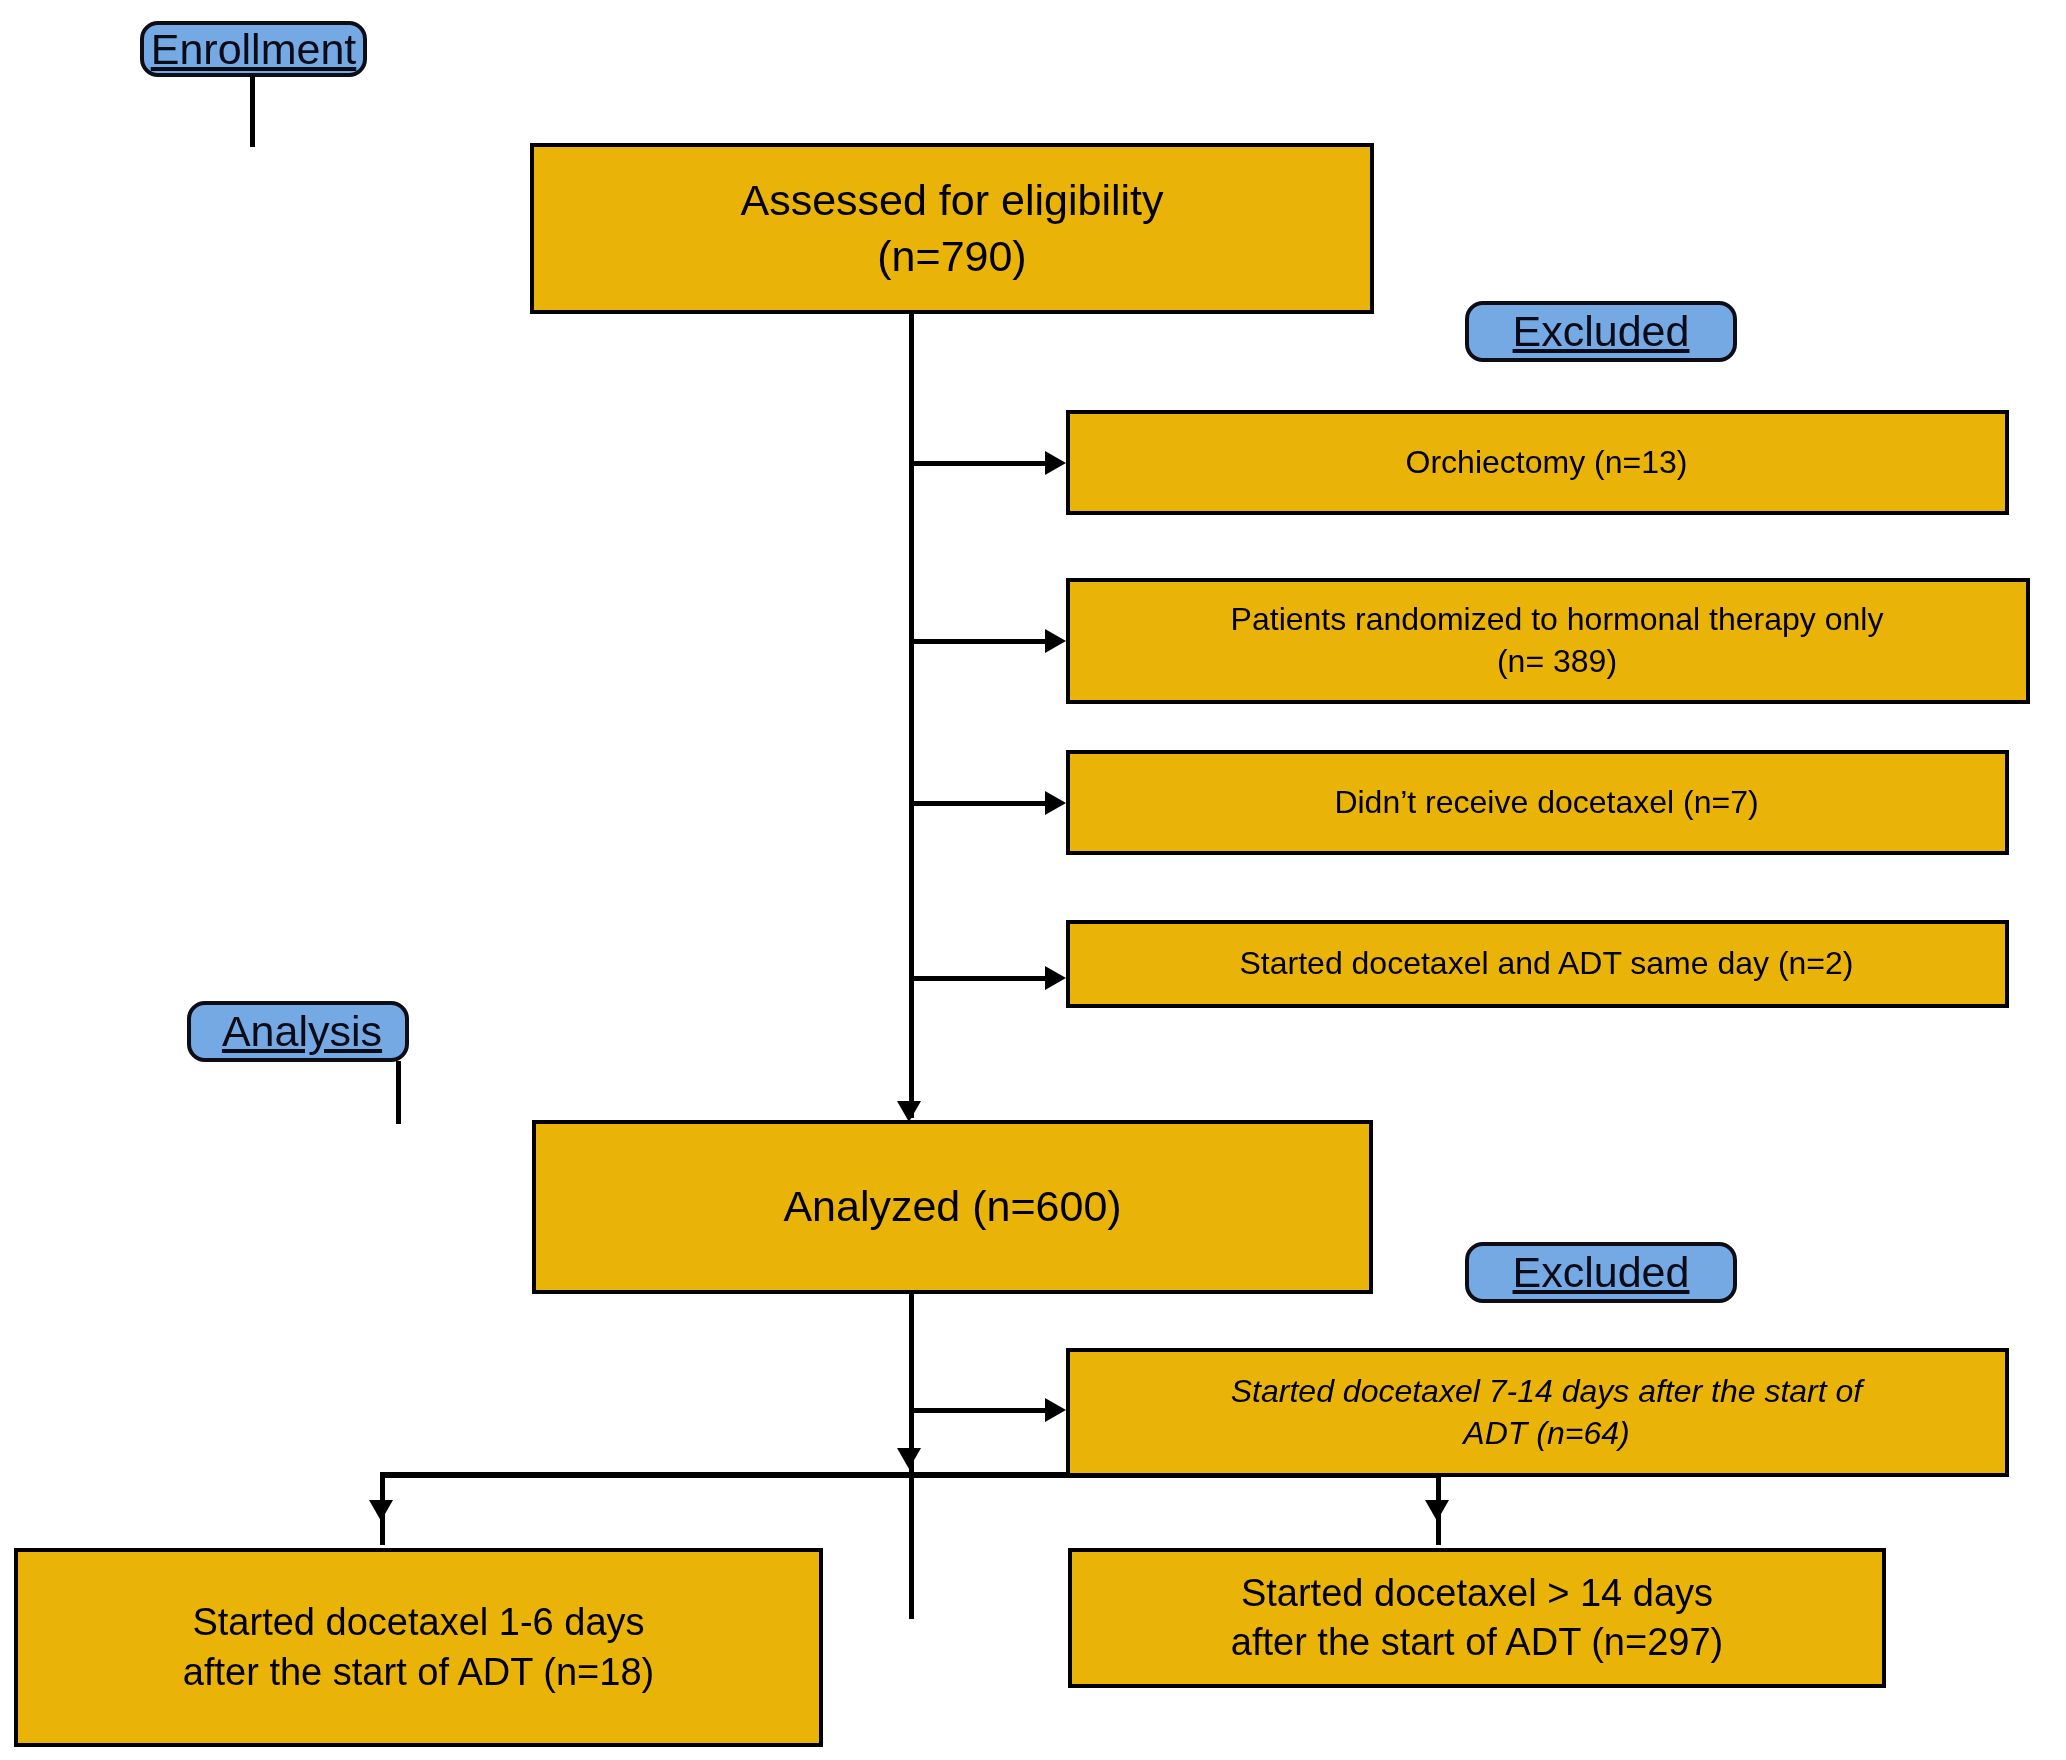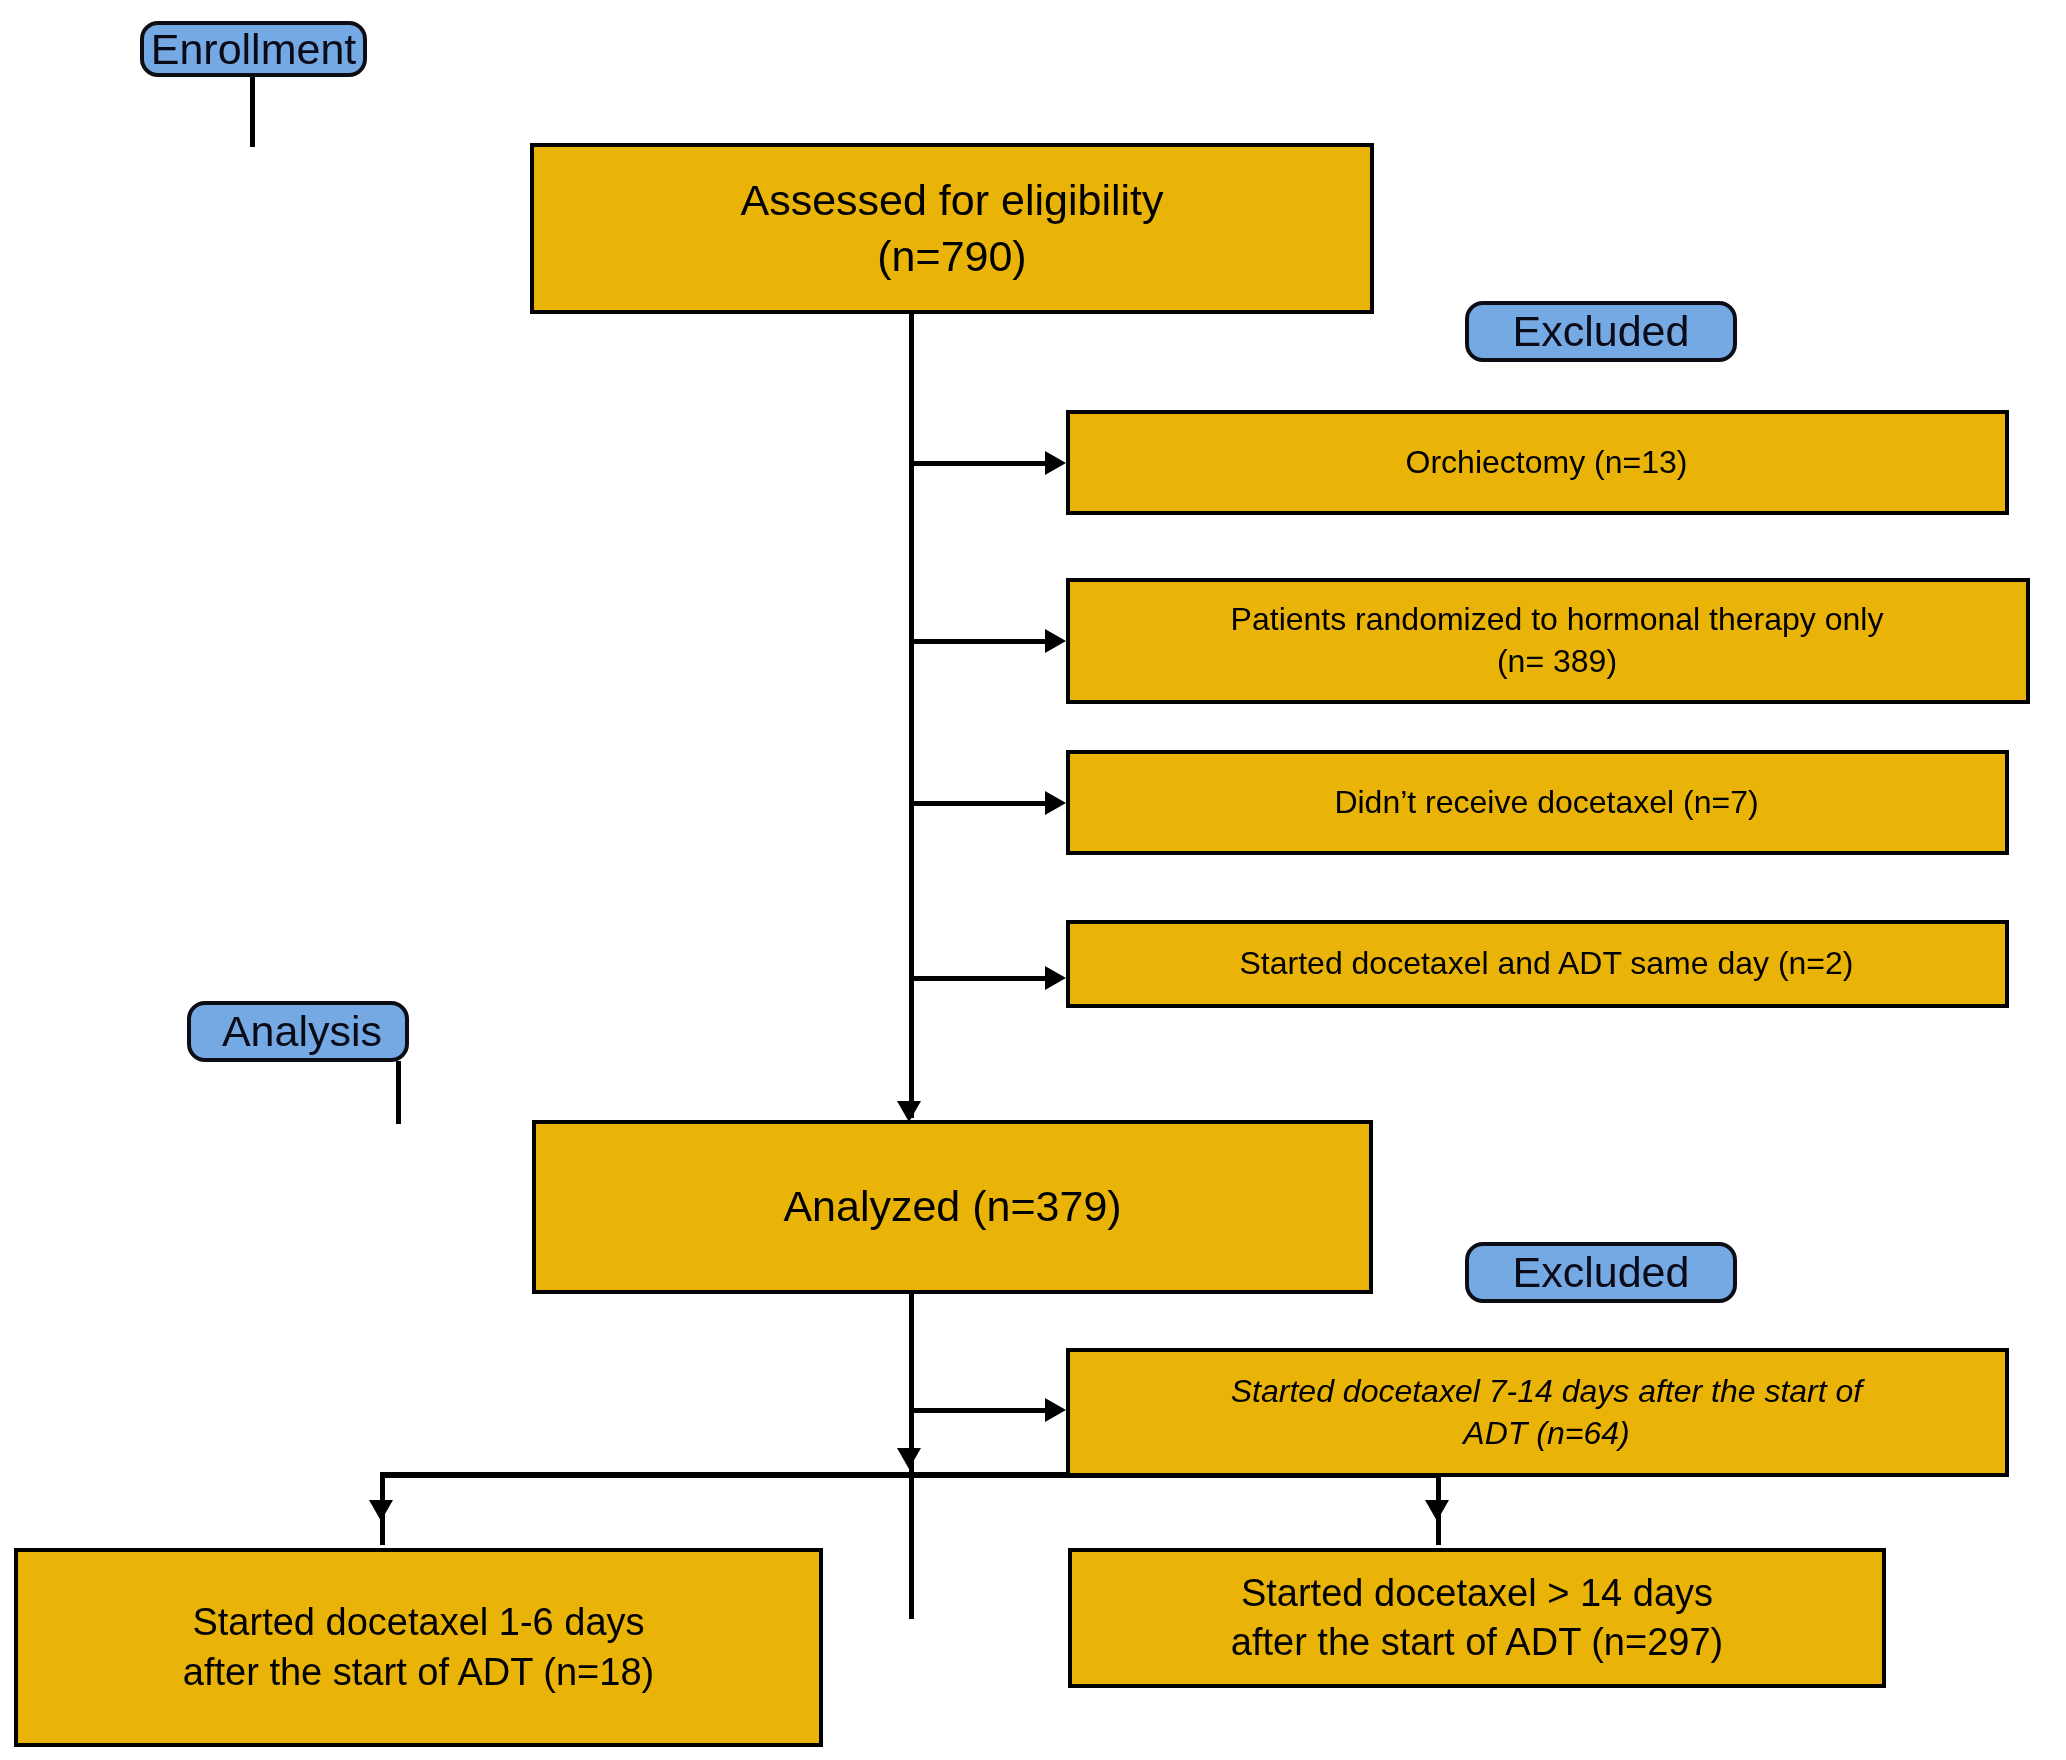--- a/index.html
+++ b/index.html
@@ -51,20 +51,21 @@
     box-sizing: border-box;
     background: #74A9E4;
     border: 4.9px solid #0d0d16;
     border-radius: 18px;
     display: flex;
     align-items: center;
     justify-content: center;
     color: #0b0b18;
     font-size: 43px;
     z-index: 6;
+    text-decoration: underline;
   }
 
   
   .vline {
     position: absolute;
     background: #000000;
     width: 4.9px;
     z-index: 1;
   }
   .hline {
@@ -139,21 +140,21 @@
   <div class="hline" style="left:909px; top:801px; width:138px;"></div>
   <div class="arrow-right" style="left:1045px; top:791px;"></div>
 
   <div class="box left" style="left:1066px; top:920px; width:943px; height:88px;">
     <span class="box-text t-small">Started docetaxel and ADT same day (n=2)</span>
   </div>
   <div class="hline" style="left:909px; top:976px; width:138px;"></div>
   <div class="arrow-right" style="left:1045px; top:966px;"></div>
 
   <div class="box center" style="left:532px; top:1120px; width:841px; height:174px;">
-    <span class="box-text t-big">Analyzed (n=379)</span>
+    <span class="box-text t-big">Analyzed (n=600)</span>
   </div>
 
   <div class="badge" style="left:187px; top:1001px; width:222px; height:61px;padding-left:8px;">
     <span>Analysis</span>
   </div>
   <div class="vline" style="left:396px; top:1061px; height:63px;"></div>
 
   <div class="vline" style="left:909px; top:1294px; height:160px;"></div>
   <div class="vline" style="left:909px; top:1420px; height:199px;"></div>
   <div class="arrow-down" style="left:897px; top:1448px;"></div>

